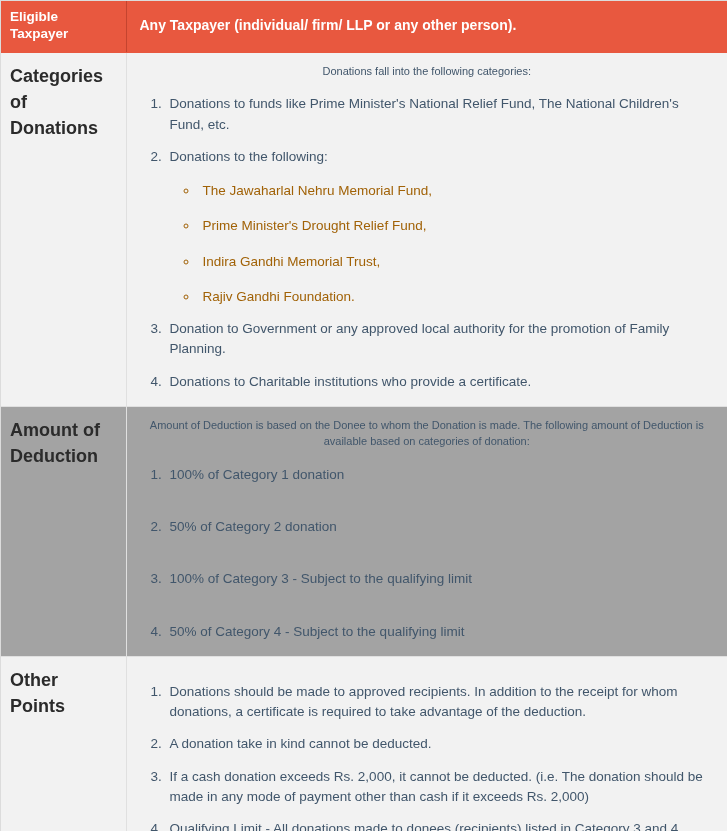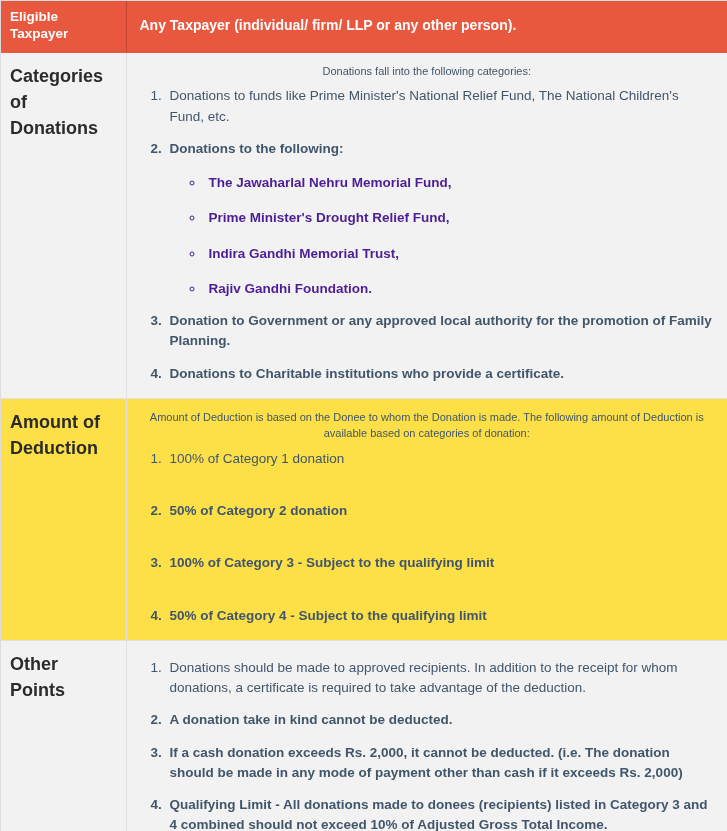--- a/index.html
+++ b/index.html
@@ -67,21 +67,21 @@
     border-right: 1px solid #e0e0e0;
   }
   tr.body-row td.cell-content {
     font-size: 13.5px;
     color: #41566b;
     line-height: 1.45;
     padding: 10px 14px 14px 13px;
   }
 
   tr.row-shade td { background: #f2f2f2; }
-  tr.row-plain td { background: #fde047; }
+  tr.row-plain td { background: #a3a3a3; }
 
   
   .intro-text {
     margin: 0 0 4px 0;
     padding: 0;
     color: #41566b;
     font-size: 11px;
     line-height: 1.5;
     text-align: center;
   }
@@ -91,34 +91,34 @@
     padding-left: 26px;
     list-style-type: decimal;
   }
   ol.num-list > li {
     margin: 0;
     padding: 0 0 0 4px;
     color: #41566b;
     font-size: 13.5px;
     line-height: 1.5;
   }
-  ol.num-list > li + li { margin-top: 12px; font-weight: bold; }
-  ol.num-list > li:first-child { margin-top: 7px; }
+  ol.num-list > li + li { margin-top: 12px; }
+  ol.num-list > li:first-child { margin-top: 15px; }
 
   ol.num-list.tight > li + li { margin-top: 32px; }
 
   ul.circle-list {
     margin: 14px 0 0 0;
     padding-left: 29px;
     list-style-type: circle;
   }
   ul.circle-list > li {
-    margin: 6px;
+    margin: 0;
     padding: 0 0 0 4px;
-    color: #4c1d95;
+    color: #a16207;
     font-size: 13.5px;
     line-height: 1.5;
   }
   ul.circle-list > li + li { margin-top: 15px; }
 
   li.has-sublist { padding-bottom: 2px; }
 </style>
 </head>
 <body>
 

